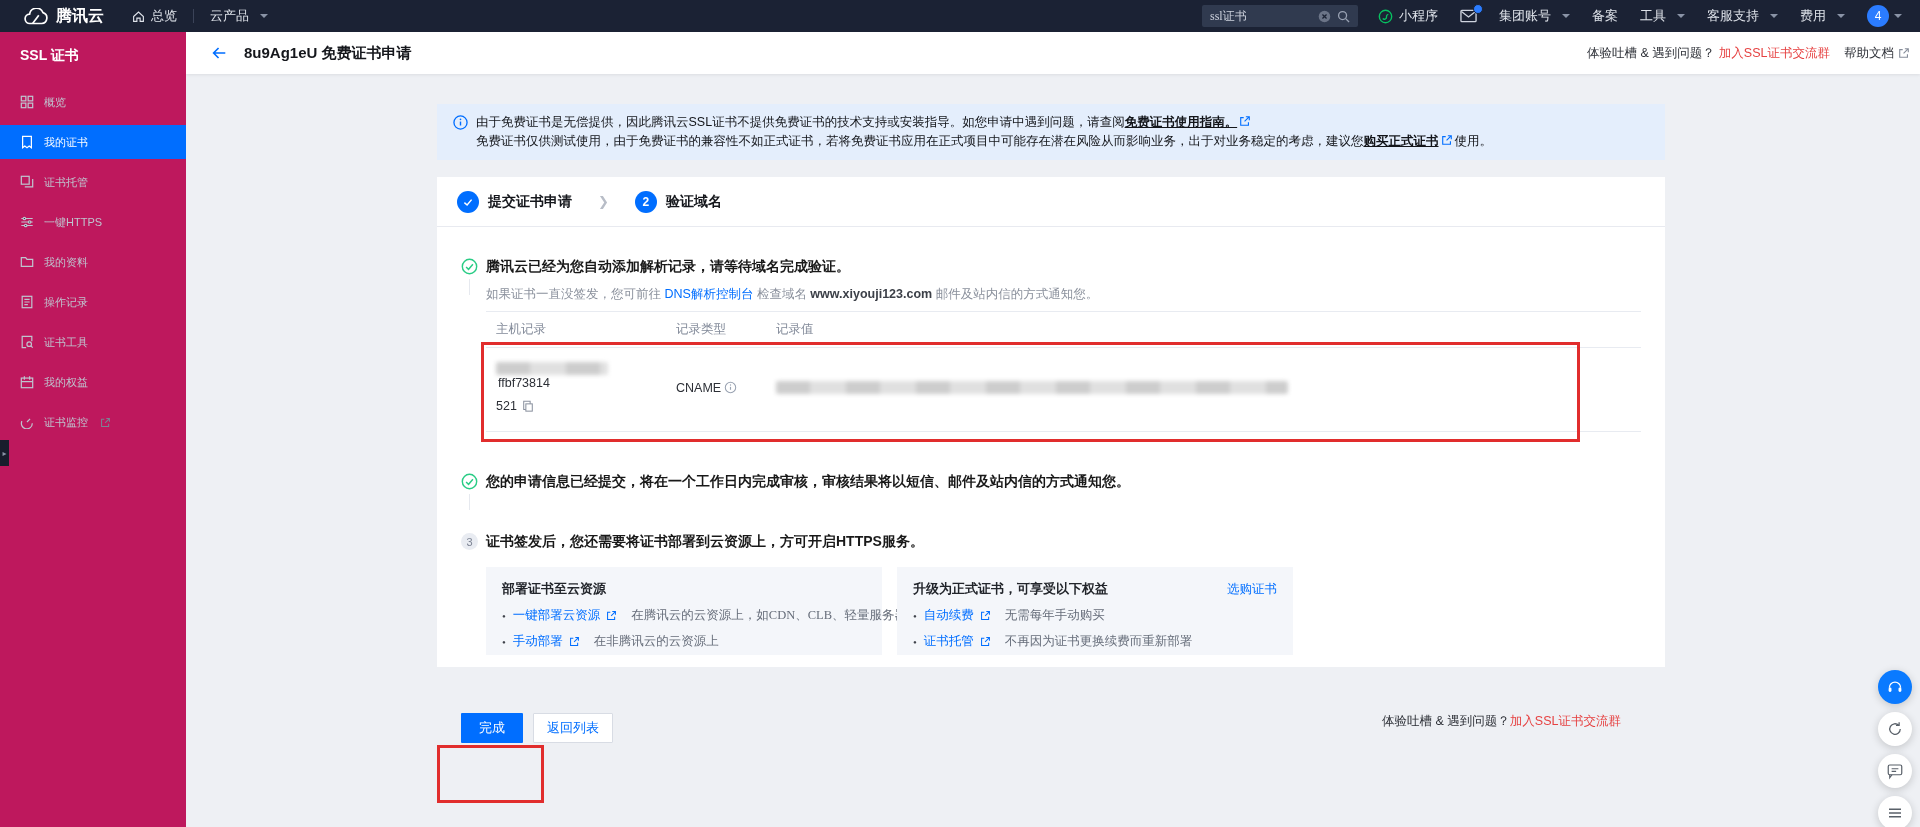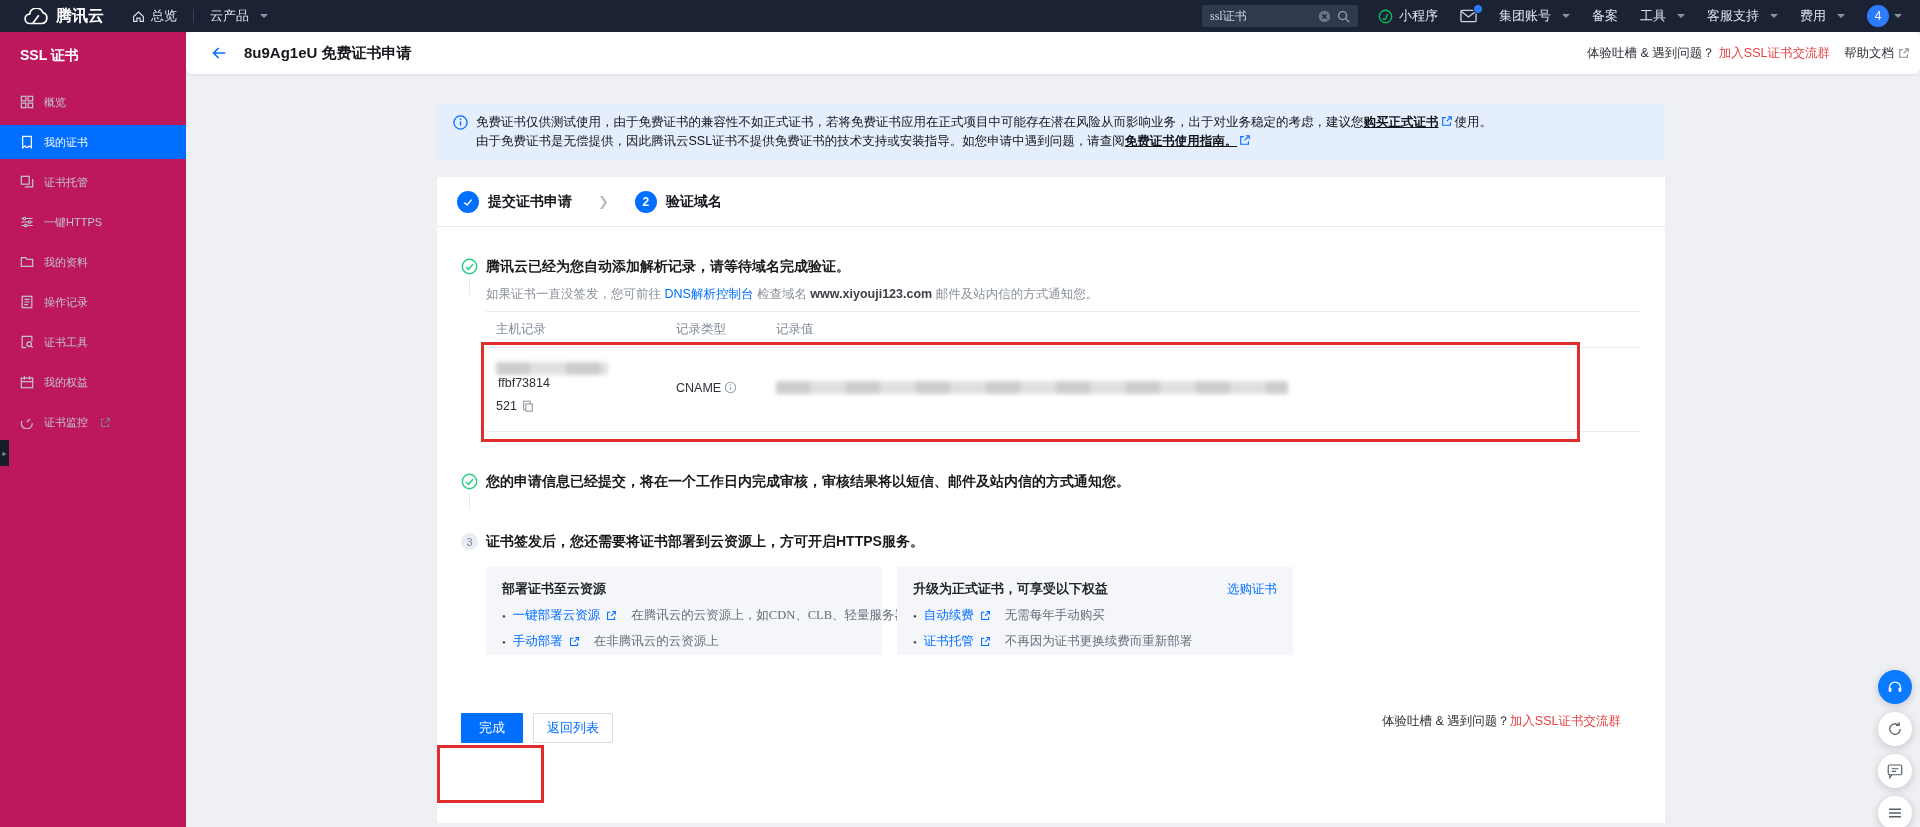--- a/index.html
+++ b/index.html
@@ -32,37 +32,37 @@
     color:#bfc4cf;font-size:11px;cursor:pointer;margin-top:6px;}
   .sb-item:first-child{margin-top:10px;}
   .sb-item.active{background:#006eff;color:#fff;}
   .sb-item svg{flex:0 0 auto;}
   .sb-ext{color:#7b8292;margin-left:2px;display:flex;}
   .sb-collapse{position:absolute;left:0;top:408px;width:9px;height:26px;background:#181d2c;
     color:#8a93a6;font-size:8px;display:flex;align-items:center;justify-content:center;cursor:pointer;}
 
   
   .pagehead{position:absolute;left:186px;top:32px;right:0;height:42px;background:#fff;
-    display:flex;align-items:center;padding:0 10px 0 24px;box-shadow:0 1px 3px rgba(0,0,0,.08);z-index:30;border-radius:6px;}
+    display:flex;align-items:center;padding:0 10px 0 24px;box-shadow:0 1px 3px rgba(0,0,0,.08);z-index:30;}
   .back{display:flex;align-items:center;cursor:pointer;}
   .ph-title{font-size:15px;font-weight:bold;color:#15171c;margin-left:16px;}
   .ph-right{margin-left:auto;display:flex;align-items:center;gap:4px;font-size:12.5px;color:#2c2f36;}
   .link-red{color:#e64242;cursor:pointer;}
   .link-plain{color:#2c2f36;cursor:pointer;margin-left:10px;}
   .ext-gray{display:flex;color:#868d9a;}
 
   
   .main{position:absolute;left:186px;top:74px;right:0;bottom:0;background:#eef0f4;}
   .notice{position:absolute;left:251px;top:30px;width:1228px;background:#e4eefc;
     padding:9px 16px;display:flex;gap:8px;font-size:12.5px;color:#13151a;line-height:19px;}
   .notice p{margin:0;}
   .n-link{font-weight:bold;text-decoration:underline;cursor:pointer;color:#13151a;}
   .ext-blue{display:inline-flex;color:#006eff;vertical-align:-1px;margin:0 2px;}
 
-  .card{position:absolute;left:251px;top:103px;width:1228px;height:646px;background:#fff;}
+  .card{position:absolute;left:251px;top:103px;width:1228px;height:490px;background:#fff;}
   .steps{height:50px;border-bottom:1px solid #e8eaf0;display:flex;align-items:center;padding-left:20px;}
   .step-circle{width:22px;height:22px;border-radius:50%;background:#006eff;color:#fff;font-size:12px;
     font-weight:bold;display:flex;align-items:center;justify-content:center;}
   .step-label{font-size:14px;font-weight:bold;color:#15171c;margin:0 0 0 9px;}
   .step-chev{color:#b8bdc7;font-size:13px;margin:0 26px;}
 
   .cbody{padding:30px 24px 0 24px;}
   .sec{display:flex;gap:8px;}
   .sic{width:17px;display:flex;flex-direction:column;align-items:center;flex:0 0 17px;padding-top:1px;}
   .sic .conn{width:1px;flex:0 0 16px;background:#e6e9ef;margin-top:4px;}
@@ -326,32 +326,32 @@
 
   <div class="notice">
     <span style="display:flex;padding-top:2px">
       <svg width="15" height="15" viewBox="0 0 16 16">
           <circle cx="8" cy="8" r="7" fill="none" stroke="#006eff" stroke-width="1.4"></circle>
           <path d="M8 7v4.2" stroke="#006eff" stroke-width="1.5"></path>
           <circle cx="8" cy="4.6" r="0.9" fill="#006eff"></circle>
         </svg>
     </span>
     <div>
+      <p><span>由于免费证书是无偿提供，因此腾讯云SSL证书不提供免费证书的技术支持或安装指导。如您申请中遇到问题，请查阅</span><span class="n-link">免费证书使用指南。</span><span class="ext-blue">
+            <svg width="12" height="12" viewBox="0 0 14 14" stroke="currentColor" fill="none" stroke-width="1.3">
+              <path d="M5.5 3H2v9h9V8.5"></path>
+              <path d="M8 2h4v4M12 2L6.5 7.5"></path>
+            </svg>
+          </span></p>
       <p><span>免费证书仅供测试使用，由于免费证书的兼容性不如正式证书，若将免费证书应用在正式项目中可能存在潜在风险从而影响业务，出于对业务稳定的考虑，建议您</span><span class="n-link">购买正式证书</span><span class="ext-blue">
             <svg width="12" height="12" viewBox="0 0 14 14" stroke="currentColor" fill="none" stroke-width="1.3">
               <path d="M5.5 3H2v9h9V8.5"></path>
               <path d="M8 2h4v4M12 2L6.5 7.5"></path>
             </svg>
           </span><span>使用。</span></p>
-      <p><span>由于免费证书是无偿提供，因此腾讯云SSL证书不提供免费证书的技术支持或安装指导。如您申请中遇到问题，请查阅</span><span class="n-link">免费证书使用指南。</span><span class="ext-blue">
-            <svg width="12" height="12" viewBox="0 0 14 14" stroke="currentColor" fill="none" stroke-width="1.3">
-              <path d="M5.5 3H2v9h9V8.5"></path>
-              <path d="M8 2h4v4M12 2L6.5 7.5"></path>
-            </svg>
-          </span></p>
     </div>
   </div>
 
   <section class="card">
 
     <div class="steps">
       <span class="step-circle">
         <svg width="12" height="12" viewBox="0 0 20 20">
             <polyline points="4,11 8.5,15 16,6" fill="none" stroke="#fff" stroke-width="2.4"></polyline>
           </svg>

